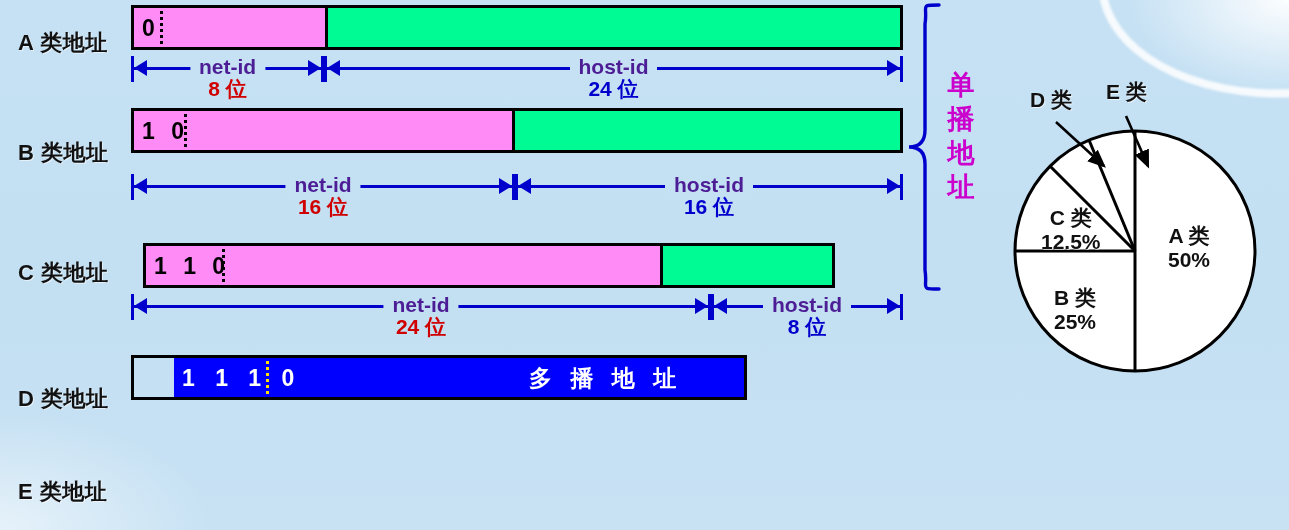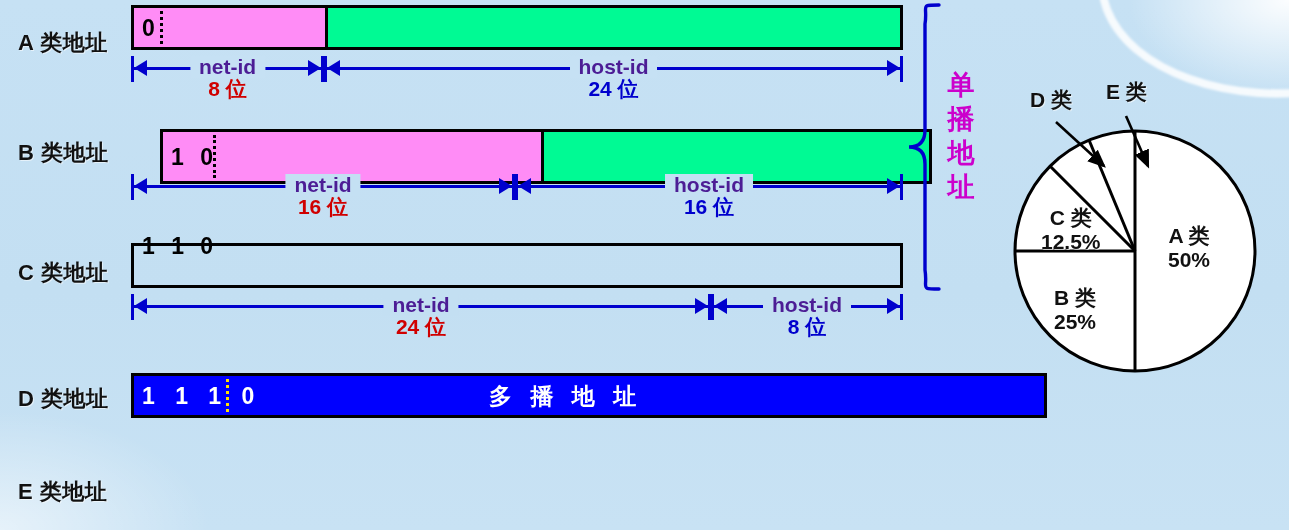--- a/index.html
+++ b/index.html
@@ -101,21 +101,21 @@
     <div class="dimline"></div>
     <div class="tick" style="left:0;"></div>
     <div class="tick" style="right:0;"></div>
     <div class="ahead l" style="left:3px;"></div>
     <div class="ahead r" style="right:3px;"></div>
     <div class="dimname" style="background:#c6e1f4;">host-id</div>
     <div class="dimbits blue">24 位</div>
   </div>
 
   <div class="rowlabel" style="left:18px;top:138px;">B 类地址</div>
-  <div class="bar" style="left:131px;top:129px;width:772px;height:55px;margin-left:29px;">
+  <div class="bar" style="left:131px;top:108px;width:772px;height:45px;">
     <div class="seg-net" style="width:49.5%;position:relative;">
       <div class="bits">1 0</div>
       <div class="dotsep" style="left:50px;"></div>
     </div>
     <div class="seg-host" style="width:50.5%;"></div>
   </div>
   <div class="dimwrap" style="left:131px;top:174px;width:384px;">
     <div class="dimline"></div>
     <div class="tick" style="left:0;"></div>
     <div class="tick" style="right:0;"></div>
@@ -128,21 +128,21 @@
     <div class="dimline"></div>
     <div class="tick" style="left:0;"></div>
     <div class="tick" style="right:0;"></div>
     <div class="ahead l" style="left:3px;"></div>
     <div class="ahead r" style="right:3px;"></div>
     <div class="dimname" style="background:#c4e0f3;">host-id</div>
     <div class="dimbits blue">16 位</div>
   </div>
 
   <div class="rowlabel" style="left:18px;top:258px;">C 类地址</div>
-  <div class="bar" style="left:131px;top:243px;width:772px;height:45px;flex-direction:column;">
+  <div class="bar" style="left:143px;top:243px;width:692px;height:45px;">
     <div class="seg-net" style="width:75.2%;position:relative;">
       <div class="bits">1 1 0</div>
       <div class="dotsep" style="left:76px;"></div>
     </div>
     <div class="seg-host" style="width:24.8%;"></div>
   </div>
   <div class="dimwrap" style="left:131px;top:294px;width:580px;">
     <div class="dimline"></div>
     <div class="tick" style="left:0;"></div>
     <div class="tick" style="right:0;"></div>
@@ -155,21 +155,21 @@
     <div class="dimline"></div>
     <div class="tick" style="left:0;"></div>
     <div class="tick" style="right:0;"></div>
     <div class="ahead l" style="left:3px;"></div>
     <div class="ahead r" style="right:3px;"></div>
     <div class="dimname" style="background:#c3dff2;">host-id</div>
     <div class="dimbits blue">8 位</div>
   </div>
 
   <div class="rowlabel" style="left:18px;top:384px;">D 类地址</div>
-  <div class="bar" style="left:131px;top:373px;width:916px;height:45px;">
+  <div class="bar" style="left:131px;top:355px;width:616px;height:45px;padding-left:40px;">
     <div class="seg-solid" style="width:100%;position:relative;">
       <div class="bits light">1 1 1 0</div>
       <div class="dotsep yellow" style="left:92px;"></div>
       <div class="solidtext" style="left:355px;">多 播 地 址</div>
     </div>
   </div>
 
   <div class="rowlabel" style="left:18px;top:477px;">E 类地址</div>
 
   <svg class="brace" style="left:905px;top:2px;" width="38" height="290" viewBox="0 0 38 290">

